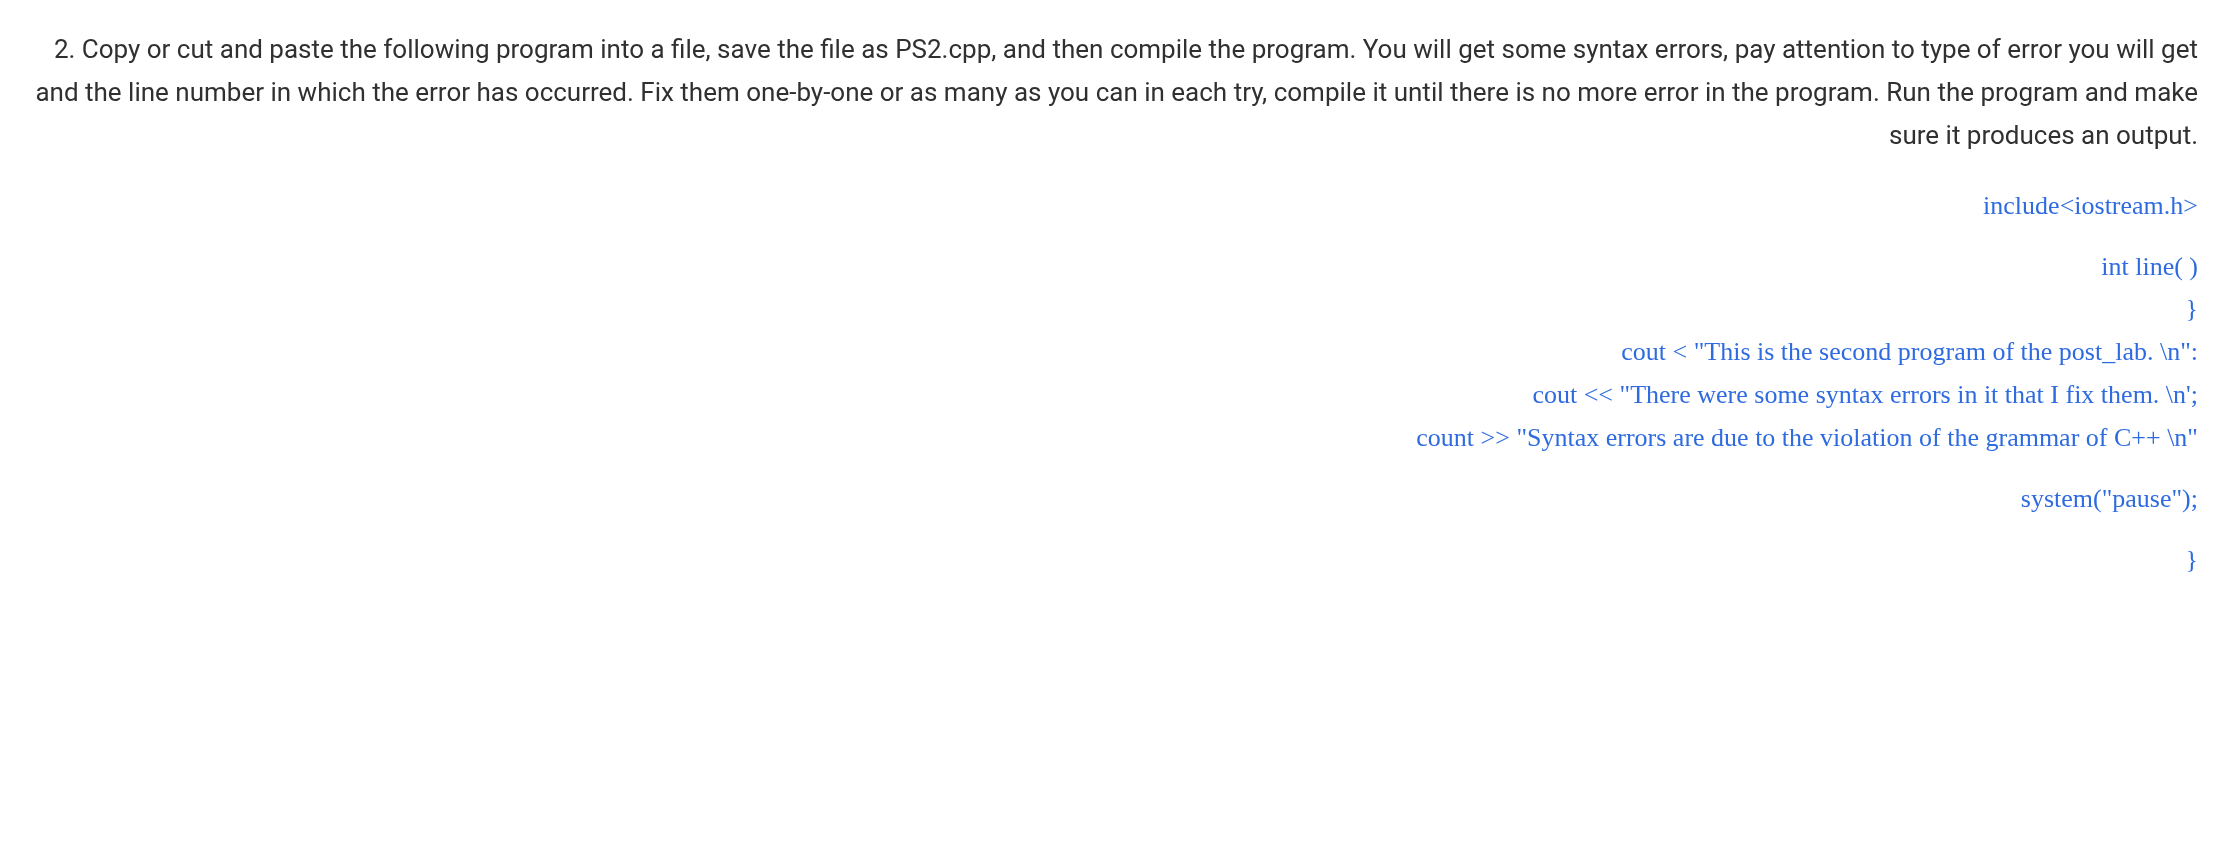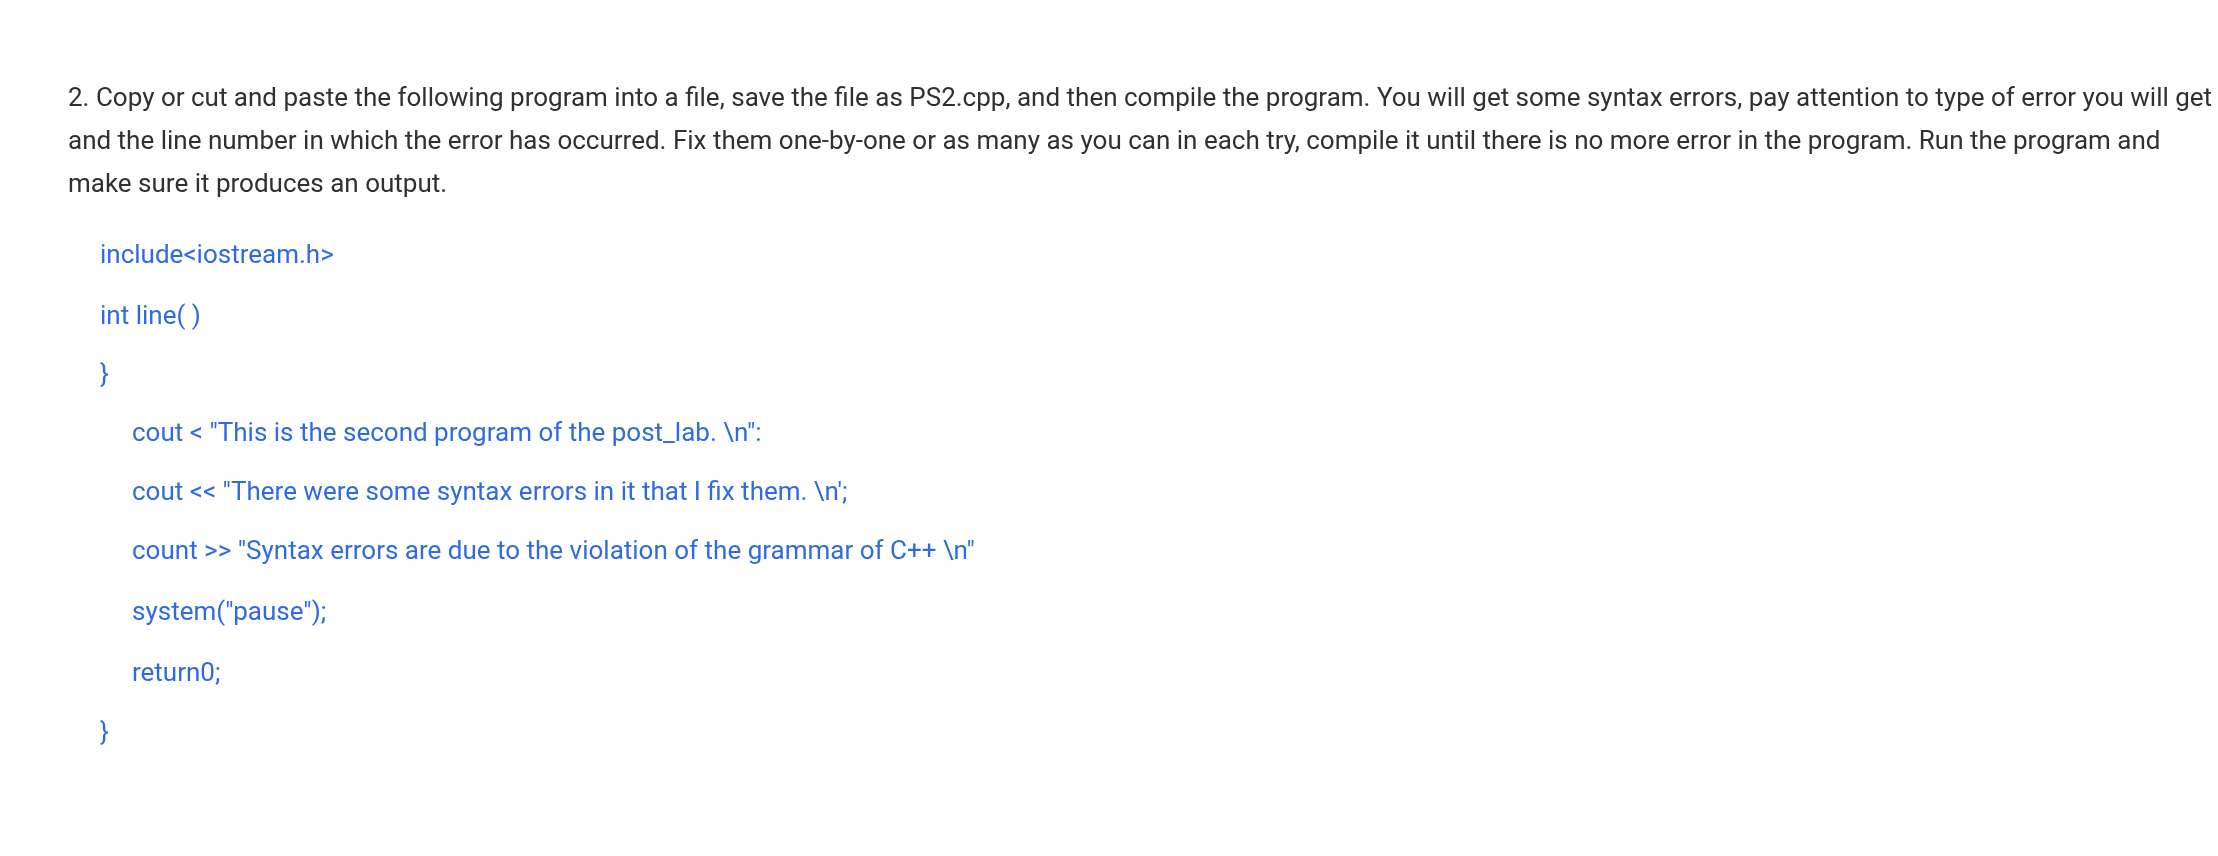--- a/index.html
+++ b/index.html
@@ -1,37 +1,39 @@
 <!DOCTYPE html>
 <html><head>
   <meta charset="utf-8">
   <style>
     * {
-      margin: 16px;
+      margin: 0;
       padding: 0;
       box-sizing: border-box;
+      text-align: right;
     }
     body {
       font-family: -apple-system, BlinkMacSystemFont, "Segoe UI", Roboto, "Helvetica Neue", Arial, sans-serif;
       font-size: 26px;
       line-height: 1.65;
       color: #303030;
       padding: 28px 20px;
       background: #ffffff;
       width: 2218px;
     }
     .instruction {
       color: #303030;
       margin-bottom: 28px;
     }
     .code-block {
       color: #2f6be0;
     }
     .code-line {
       white-space: pre;
+      font-family: Liberation Serif, serif;
     }
     .code-group {
       margin-bottom: 18px;
     }
     .indent {
       padding-left: 32px;
     }
   </style>
 </head>
 <body>
@@ -49,16 +51,15 @@
     <div class="code-line indent">cout &lt; "This is the second program of the post_lab. \n":</div>
     <div class="code-line indent">cout &lt;&lt; "There were some syntax errors in it that I fix them. \n';</div>
     <div class="code-line indent">count &gt;&gt; "Syntax errors are due to the violation of the grammar of C++ \n"</div>
   </div>
 
   <div class="code-group">
     <div class="code-line indent">system("pause");</div>
   </div>
 
   <div class="code-group">
-    <div class="code-line indent">return0;</div>
     <div class="code-line">}</div>
   </div>
 </div>
 
 </body></html>

